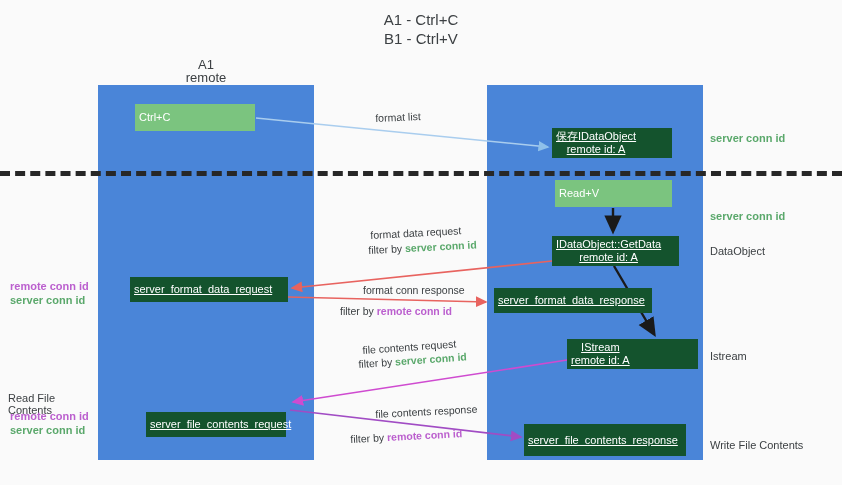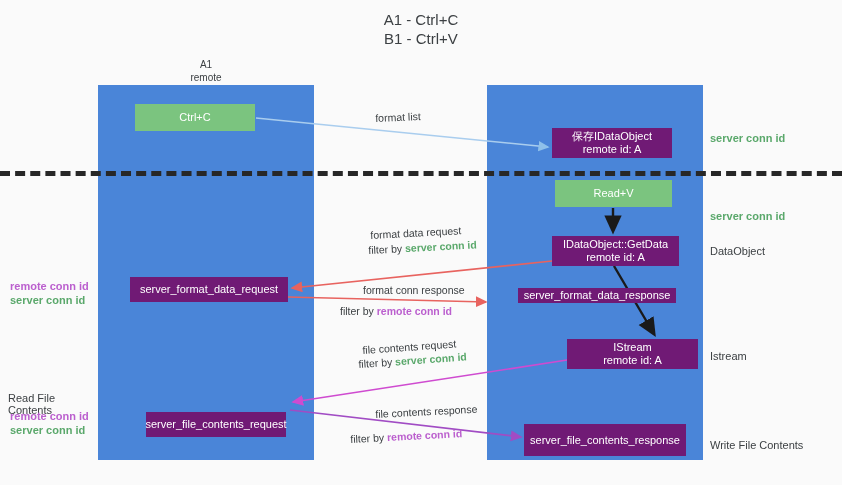--- a/index.html
+++ b/index.html
@@ -14,53 +14,53 @@
   .abs{position:absolute;}
 
   
   #title{
     left:0;top:10px;width:842px;text-align:center;
     font-size:15px;line-height:19px;color:#3c4043;
   }
 
   
   .col-head{
-    text-align:center;font-size:10px;line-height:13px;color:#3c4043;
+    text-align:center;font-size:13px;line-height:13px;color:#3c4043;
   }
   #head-a1{left:98px;top:58px;width:216px;}
   #head-b1{left:487px;top:58px;width:216px;}
 
   
   .lane{background:#4a85d8;}
   #lane-a1{left:98px;top:85px;width:216px;height:375px;}
   #lane-b1{left:487px;top:85px;width:216px;height:375px;}
 
   
   #divider{
     left:0px;top:171px;width:842px;height:0;
     border-top:5px dashed #272727;
   }
 
   
   .node{
     box-sizing:border-box;
-    display:flex;align-items:center;justify-content:center;
+    display:flex;align-items:center;justify-content:flex-start;
     text-align:center;color:#ffffff;font-size:11px;line-height:13px;
     padding:2px 4px;
   }
   .node.green{background:#7bc47f;}
-  .node.orange{background:#701a75;}
+  .node.orange{background:#14532d;text-decoration:underline;}
   .node .l2{display:block;}
 
   #n-ctrlc   {left:135px;top:104px;width:120px;height:27px;}
   #n-save    {left:552px;top:128px;width:120px;height:30px;}
   #n-ctrlv   {left:555px;top:180px;width:117px;height:27px;}
   #n-getdata {left:552px;top:236px;width:127px;height:30px;}
   #n-fdreq   {left:130px;top:277px;width:158px;height:25px;}
-  #n-fdresp  {left:518px;top:288px;width:158px;height:15px;}
+  #n-fdresp  {left:494px;top:288px;width:158px;height:25px;}
   #n-istream {left:567px;top:339px;width:131px;height:30px;}
   #n-fcreq   {left:146px;top:392px;width:140px;height:25px;margin-top:20px;}
   #n-fcresp  {left:524px;top:424px;width:162px;height:32px;}
 
   
   .ann{font-size:11px;line-height:13px;color:#3c4043;}
   .ann.green{color:#5aa86b;font-weight:bold;}
   #a-srv1 {left:710px;top:132px;}
   #a-srv2 {left:710px;top:210px;}
   #a-dobj {left:710px;top:245px;}

